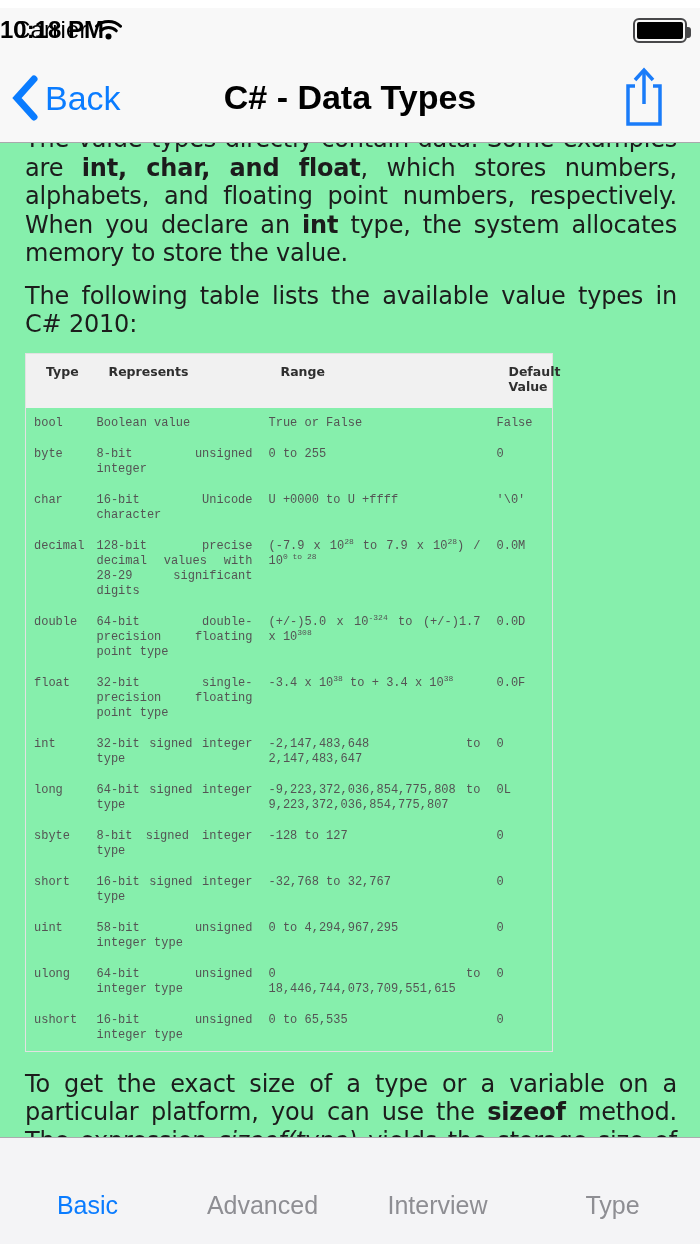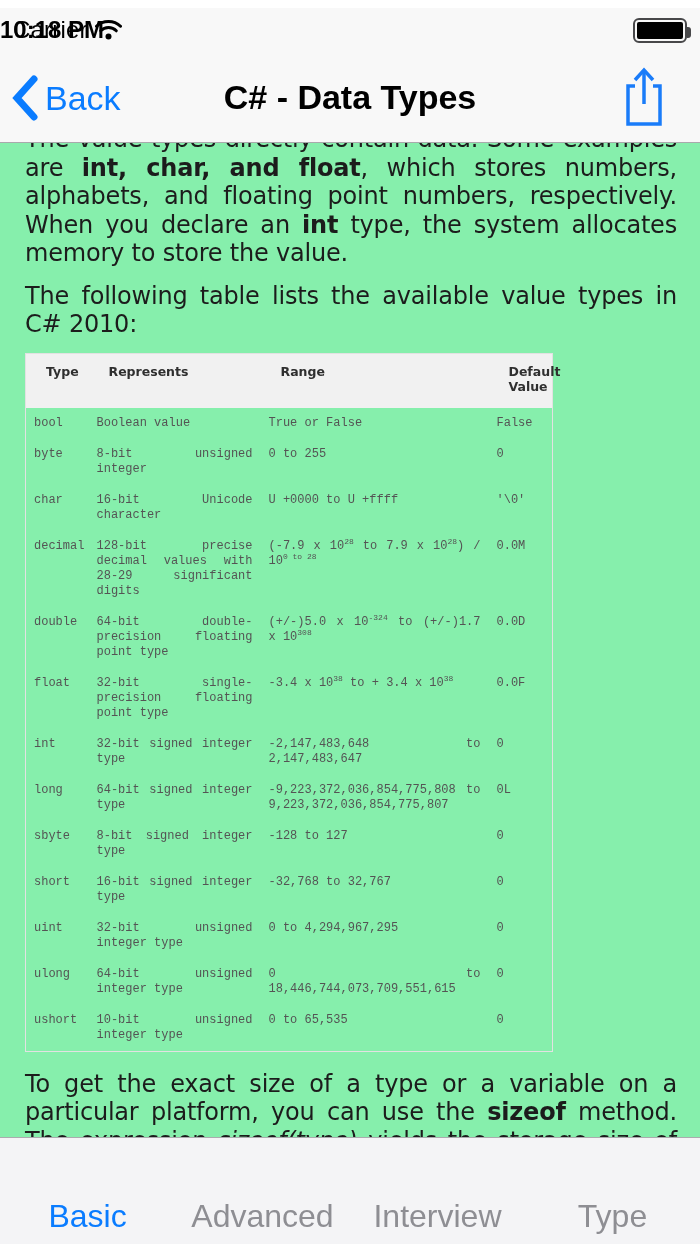--- a/index.html
+++ b/index.html
@@ -88,21 +88,21 @@
   table.dtypes sup { font-size:8px; vertical-align:super; line-height:0; }
 
   
   .tab-bar {
     position:absolute; left:0; bottom:0; width:700px; height:107px;
     background:#f4f4f6; border-top:1px solid #ababae;
     display:flex; z-index:5;
   }
   .tab-item {
     flex:1; display:flex; align-items:flex-end; justify-content:center;
-    padding-bottom:9px; font-size:32px; color:#8e8e93; cursor:pointer;
+    padding-bottom:24px; font-size:25px; color:#8e8e93; cursor:pointer;
   }
   .tab-item.active { color:#0a7cff; }
 
   svg { display:block; }
 </style>
 </head>
 <body>
 
 <div class="chrome-top">
   <div class="status-bar">
@@ -220,33 +220,33 @@
           <td class="c-def">0</td>
         </tr>
         <tr>
           <td class="c-type">short</td>
           <td>16-bit signed integer type</td>
           <td>-32,768 to 32,767</td>
           <td class="c-def">0</td>
         </tr>
         <tr>
           <td class="c-type">uint</td>
-          <td>32-bit unsigned integer type</td>
+          <td>58-bit unsigned integer type</td>
           <td>0 to 4,294,967,295</td>
           <td class="c-def">0</td>
         </tr>
         <tr>
           <td class="c-type">ulong</td>
           <td>64-bit unsigned integer type</td>
           <td>0 to 18,446,744,073,709,551,615</td>
           <td class="c-def">0</td>
         </tr>
         <tr>
           <td class="c-type">ushort</td>
-          <td>10-bit unsigned integer type</td>
+          <td>16-bit unsigned integer type</td>
           <td>0 to 65,535</td>
           <td class="c-def">0</td>
         </tr>
       </tbody>
   </table>
 
   <p class="para" id="para-sizeof">To get the exact size of a type or a variable on a particular platform, you can use the <b>sizeof</b> method. The expression <i>sizeof(type)</i> yields the storage size of the object or type in bytes. Following is an example to get the size of  type on any machine:</p>
 
 </div>
 

